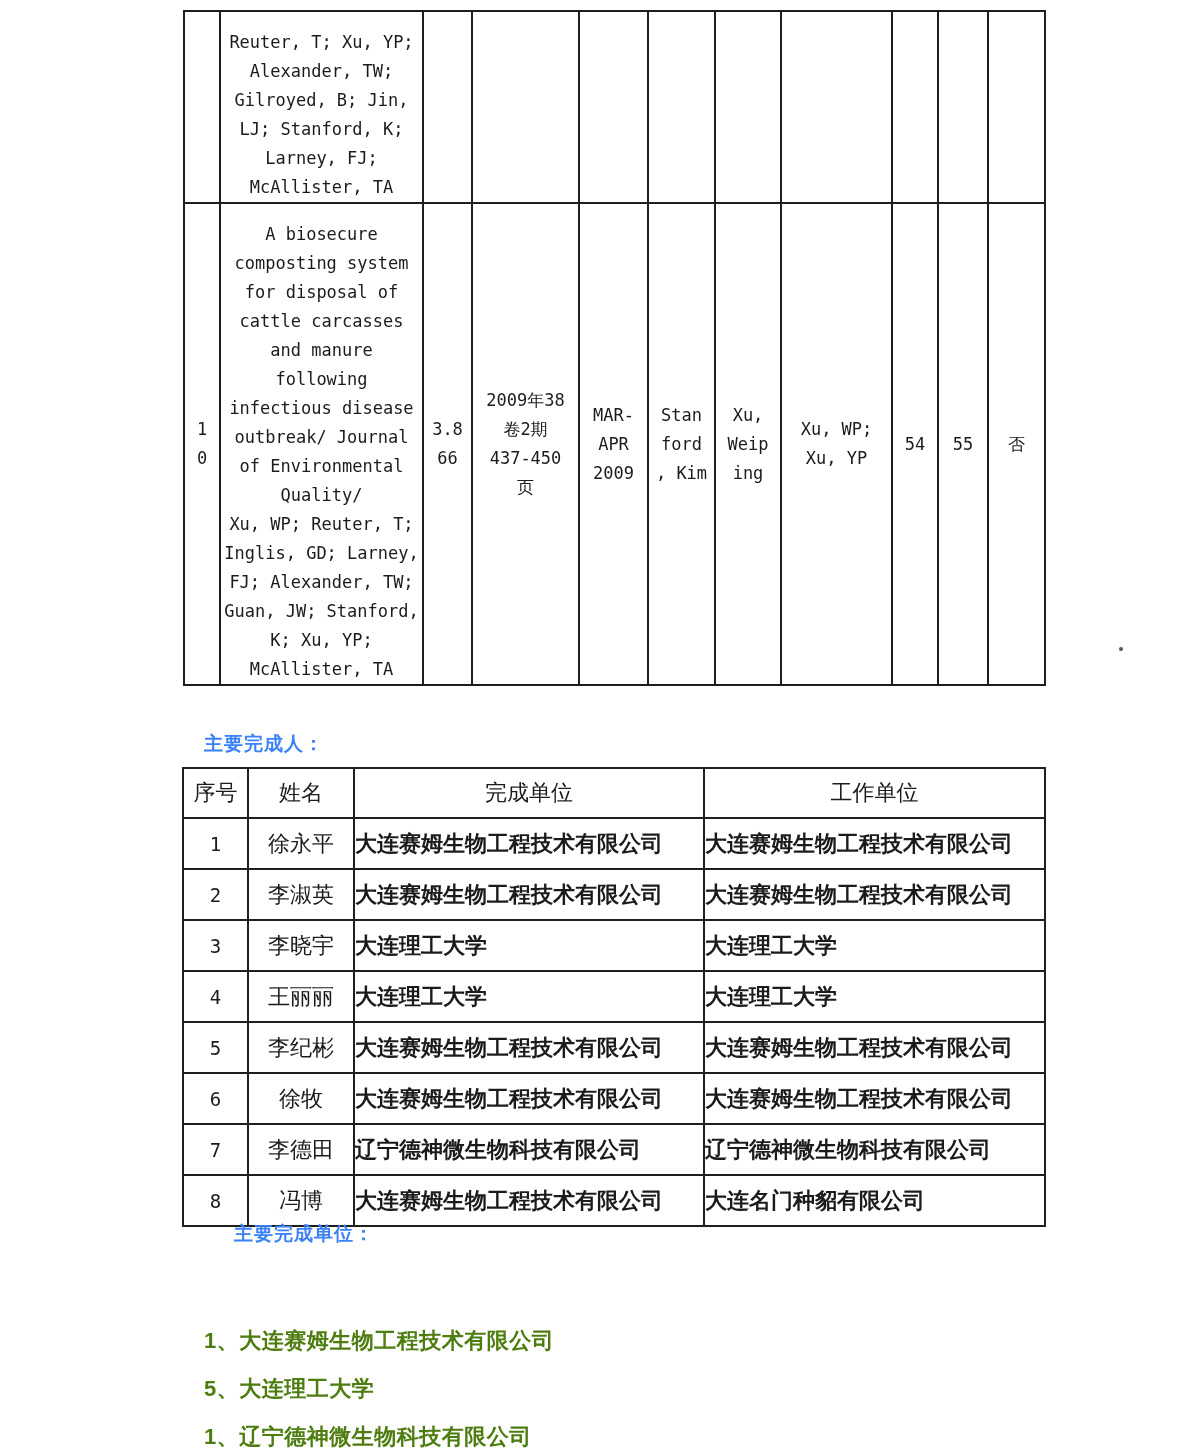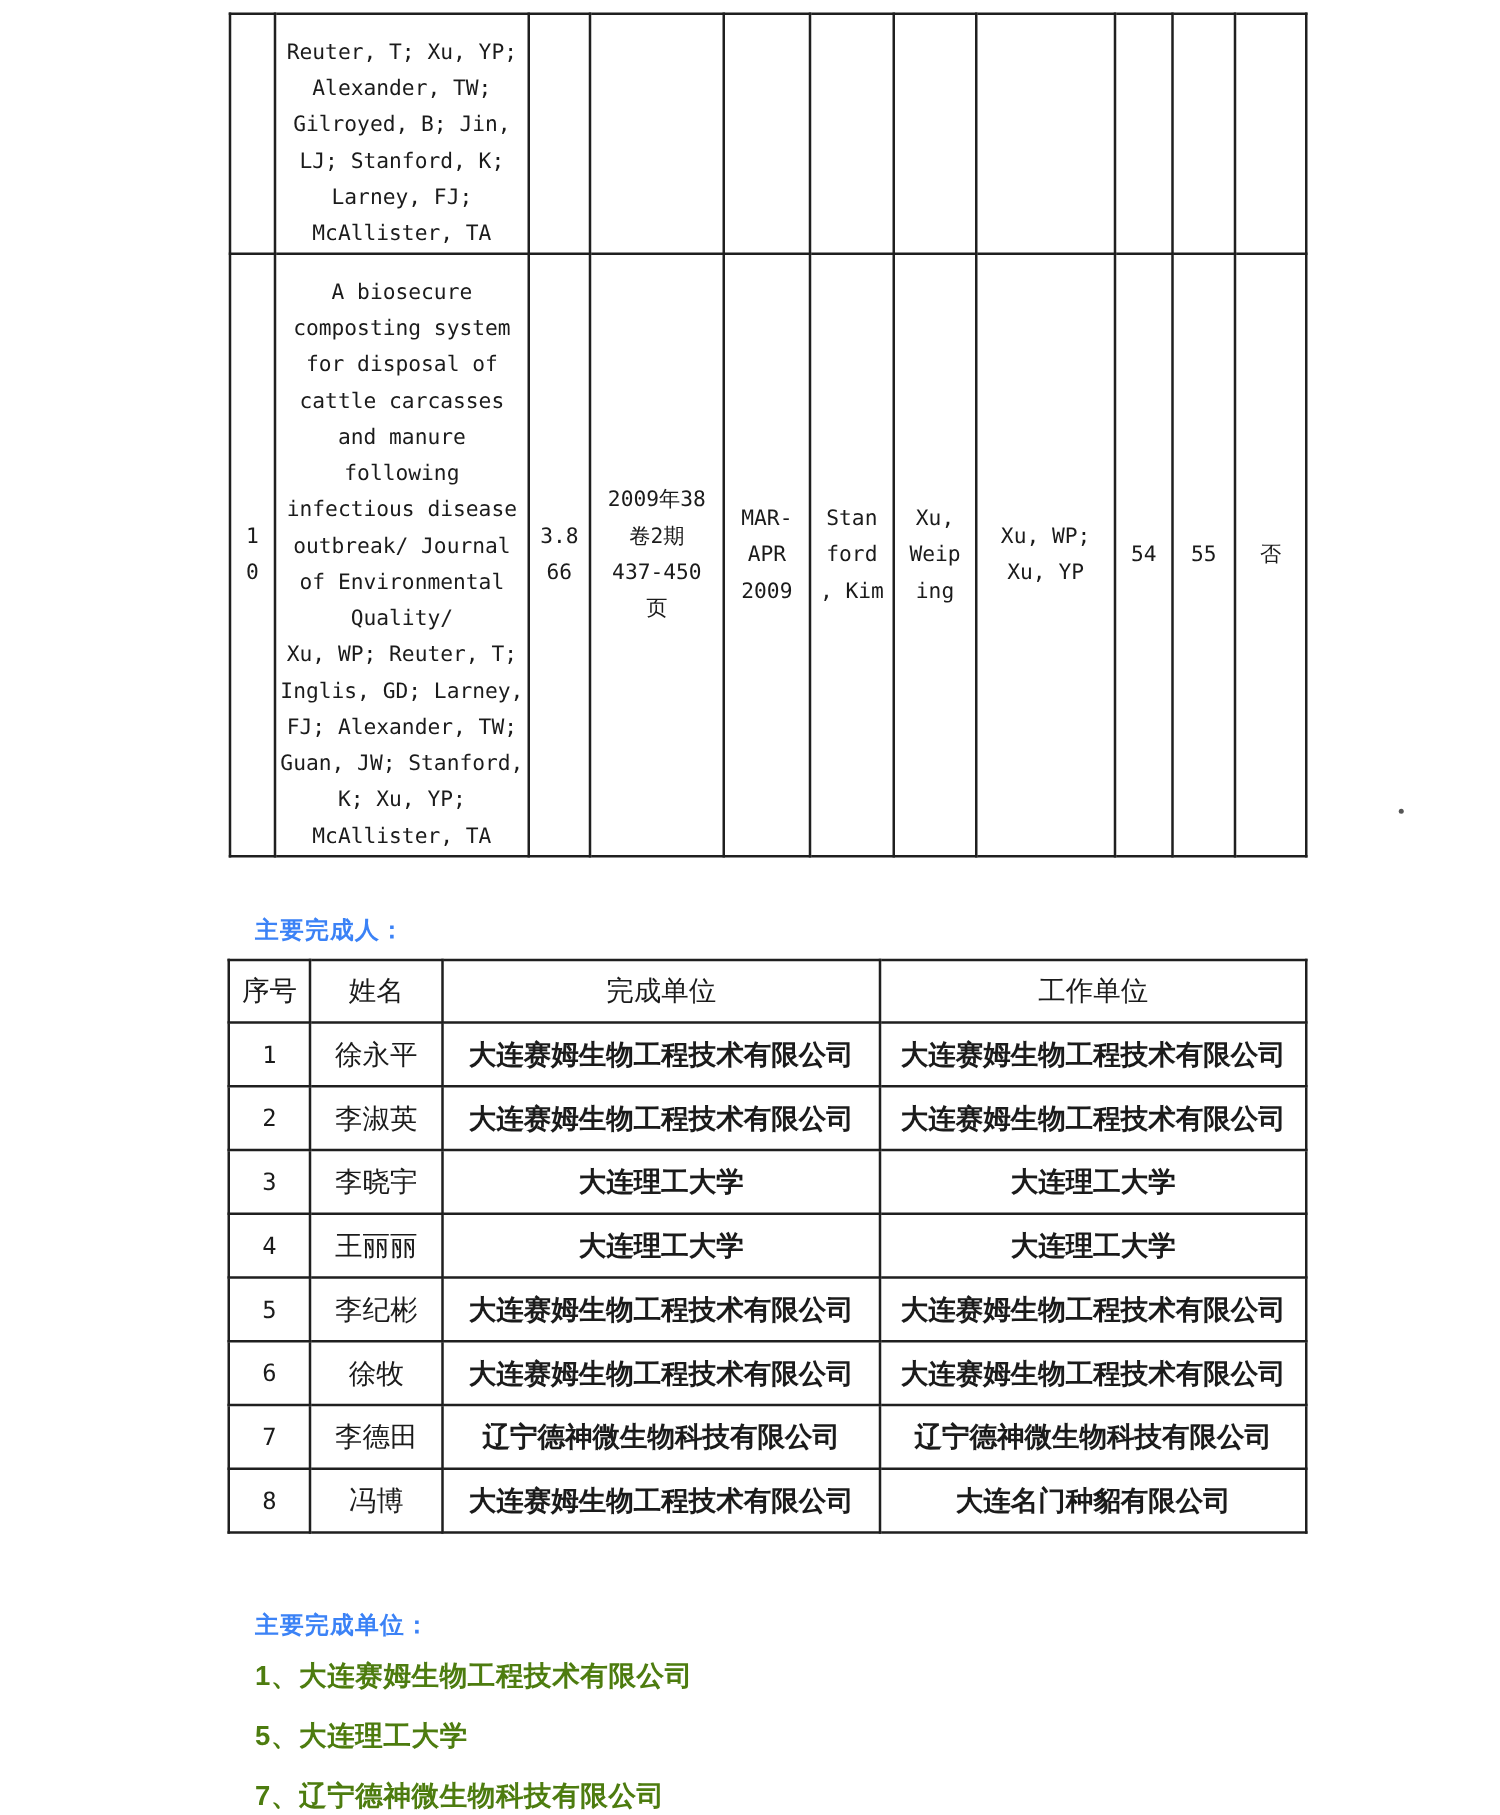--- a/index.html
+++ b/index.html
@@ -40,21 +40,21 @@
   
   .section-heading {
     position: absolute;
     left: 204px;
     font-size: 19px;
     font-weight: 700;
     letter-spacing: 1px;
     color: #3b82f6;
   }
   .heading-contributors { top: 731px; }
-  .heading-units       { top: 1287px; }
+  .heading-units       { top: 1221px; margin-left: 30px; }
 
   
   table.person-table {
     position: absolute;
     left: 182px;
     top: 767px;
     width: 862px;
     border-collapse: collapse;
     table-layout: fixed;
   }
@@ -81,21 +81,21 @@
   }
   td.cell-name {
     font-size: 22px;
     font-weight: 400;
     text-align: center;
     vertical-align: middle;
   }
   td.cell-unit {
     font-size: 22px;
     font-weight: 700;
-    text-align: center;
+    text-align: left;
     vertical-align: middle;
     padding-left: 11px;
   }
 
   
   .unit-item {
     position: absolute;
     left: 204px;
     font-size: 22px;
     font-weight: 700;
@@ -263,15 +263,15 @@
       <td class="cell-name">冯博</td>
       <td class="cell-unit">大连赛姆生物工程技术有限公司</td>
       <td class="cell-unit">大连名门种貂有限公司</td>
     </tr>
   </tbody>
     </table>
 
   <div class="section-heading heading-units">主要完成单位：</div>
   <div class="unit-item unit-item-1">1、大连赛姆生物工程技术有限公司</div>
   <div class="unit-item unit-item-2">5、大连理工大学</div>
-  <div class="unit-item unit-item-3">7、辽宁德神微生物科技有限公司</div>
+  <div class="unit-item unit-item-3">1、辽宁德神微生物科技有限公司</div>
 
 </div>
 
 </body></html>

